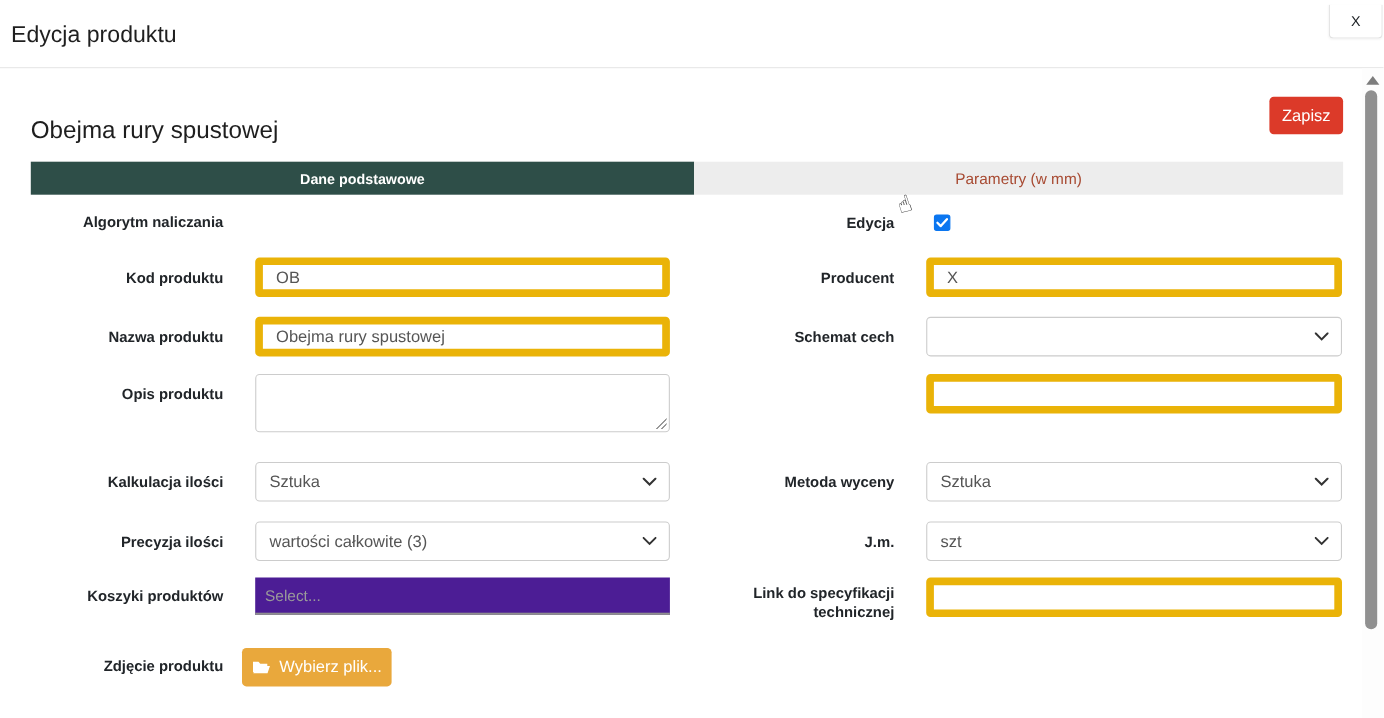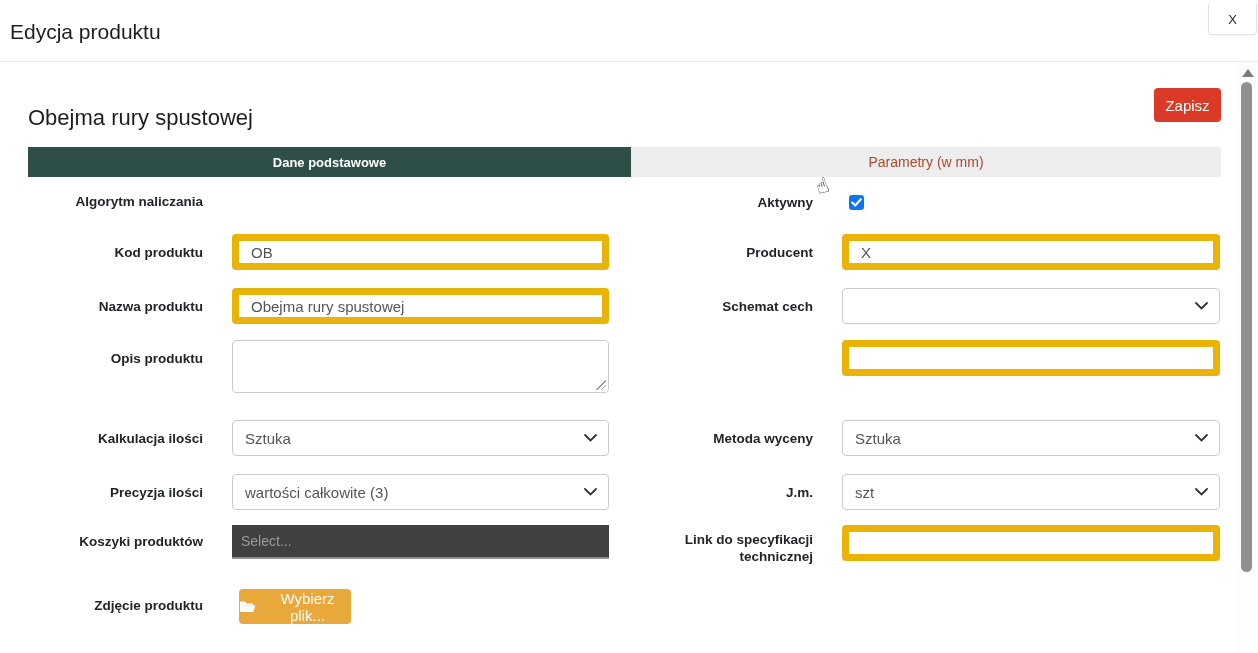--- a/index.html
+++ b/index.html
@@ -85,34 +85,34 @@
     outline:none;
   }
   .textarea-wrap::after{
     content:""; position:absolute; right:3px; bottom:3px; width:10px; height:10px;
     background:linear-gradient(135deg, transparent 0 50%, #999 50% 58%,
       transparent 58% 72%, #999 72% 80%, transparent 80%);
     pointer-events:none;
   }
   .multiselect{
     position:absolute; left:232px; top:521px; width:377px; height:34px;
-    background:#404040; border:none; border-bottom:2px solid #8f8f8f;
+    background:#4c1d95; border:none; border-bottom:2px solid #8f8f8f;
     display:flex; align-items:center; padding:16px 9px; font-size:14px;
     color:#9a9a9a; cursor:pointer;
   }
   .checkbox{
     position:absolute; left:849px; top:191px; width:15px; height:15px;
     background:#fff; border:1px solid #777; border-radius:2.5px; cursor:pointer;
     display:flex; align-items:center; justify-content:center;
   }
   .checkbox .tick{ display:none; }
   .checkbox.checked{ background:var(--check-blue,#0b76f0); border-color:var(--check-blue,#0b76f0); }
   .checkbox.checked .tick{ display:block; }
   .file-btn{
-    position:absolute; left:239px; top:585px; width:112px; height:35px;
+    position:absolute; left:220px; top:585px; width:136px; height:35px;
     background:var(--accent-amber,#e9a83c); border:none; border-radius:4px;
     color:#fff; font-size:15px; font-family:inherit; cursor:pointer;
     display:flex; align-items:center; justify-content:center; gap:8px;
   }
   .hand-cursor{
     position:absolute; left:816px; top:170px; font-family:"DejaVu Sans", sans-serif;
     font-size:21px; color:#222; transform:rotate(-18deg); pointer-events:none;
     text-shadow:0 0 2px #fff;
   }
   
@@ -199,21 +199,21 @@
   <button class="file-btn">
     <span style="display:flex;">
       <svg width="17" height="13" viewBox="0 0 17 13">
         <path d="M1 1.5 h5 l1.6 2 H14 v2 H4.2 L2.2 11 H1 Z" fill="#fff"></path>
         <path d="M3.4 5.5 H16.4 L14.2 12 H1.3 Z" fill="#fff"></path>
       </svg>
     </span>
     <span>Wybierz plik...</span>
   </button>
 
-  <div class="lbl lbl-right" style="top:190px;">Aktywny</div>
+  <div class="lbl lbl-right" style="top:190px;">Edycja</div>
   <div class="checkbox checked">
     <span class="tick" style="display:flex;">
       <svg width="11" height="9" viewBox="0 0 12 10">
           <path d="M1.2 5l3.4 3.4L10.8 1.4" stroke="#fff" stroke-width="2.3" fill="none" stroke-linecap="round" stroke-linejoin="round"></path>
         </svg>
     </span>
   </div>
 
   <div class="lbl lbl-right" style="top:240px;">Producent</div>
   <input class="tbox col-r" style="top: 230px;" value="X">

